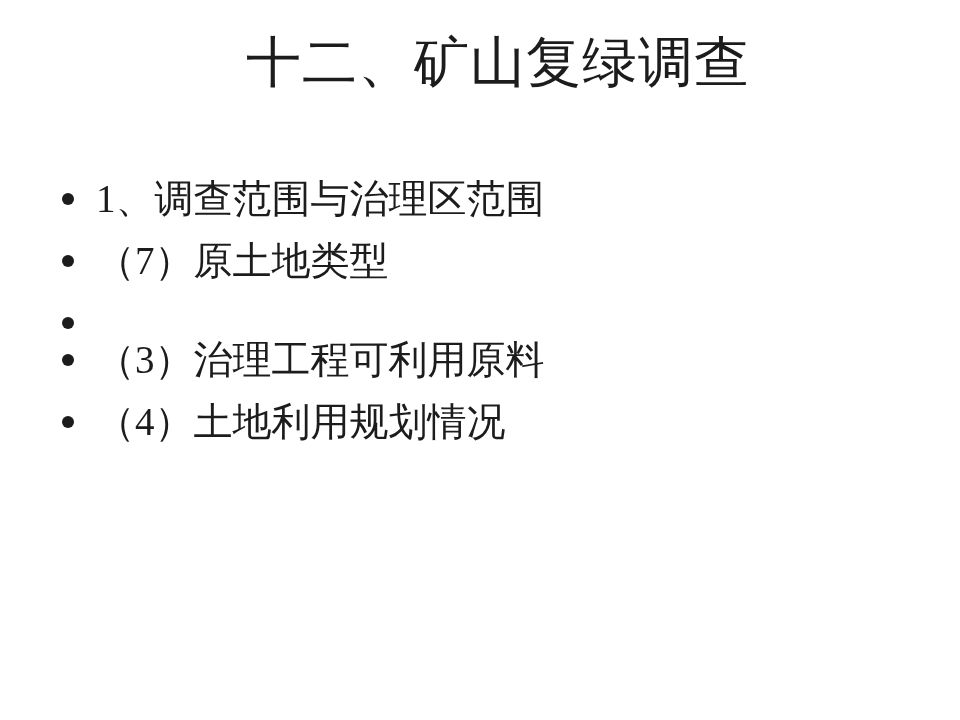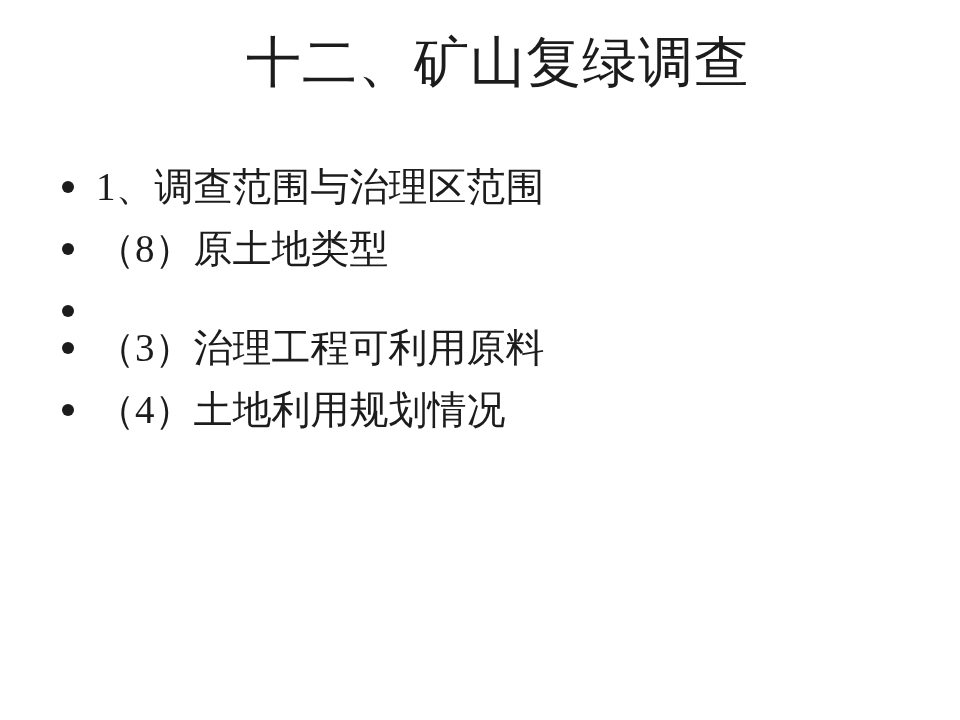--- a/index.html
+++ b/index.html
@@ -24,21 +24,21 @@
     font-weight: 500;
     line-height: 1.2;
     letter-spacing: 1px;
     padding-left: 36px;
   }
   .bullet-list {
     list-style: none;
     margin: 0;
     padding: 0;
     position: absolute;
-    top: 156px;
+    top: 168px;
     left: 62px;
     right: 30px;
   }
   .bullet-item {
     display: flex;
     align-items: flex-start;
     font-size: 39px;
     line-height: 62px;
     white-space: nowrap;
   }
@@ -60,21 +60,21 @@
 <div class="slide">
   <h1 class="slide-title">十二、矿山复绿调查</h1>
 
   <ul class="bullet-list">
     <li class="bullet-item">
       <span class="bullet-dot"></span>
       <span class="bullet-text">1、调查范围与治理区范围</span>
     </li>
     <li class="bullet-item">
       <span class="bullet-dot"></span>
-      <span class="bullet-text">（8）原土地类型</span>
+      <span class="bullet-text">（7）原土地类型</span>
     </li>
     <li class="bullet-item">
       <span class="bullet-dot"></span>
     </li>
     <li class="bullet-item">
       <span class="bullet-dot"></span>
       <span class="bullet-text">（3）治理工程可利用原料</span>
     </li>
     <li class="bullet-item">
       <span class="bullet-dot"></span>

